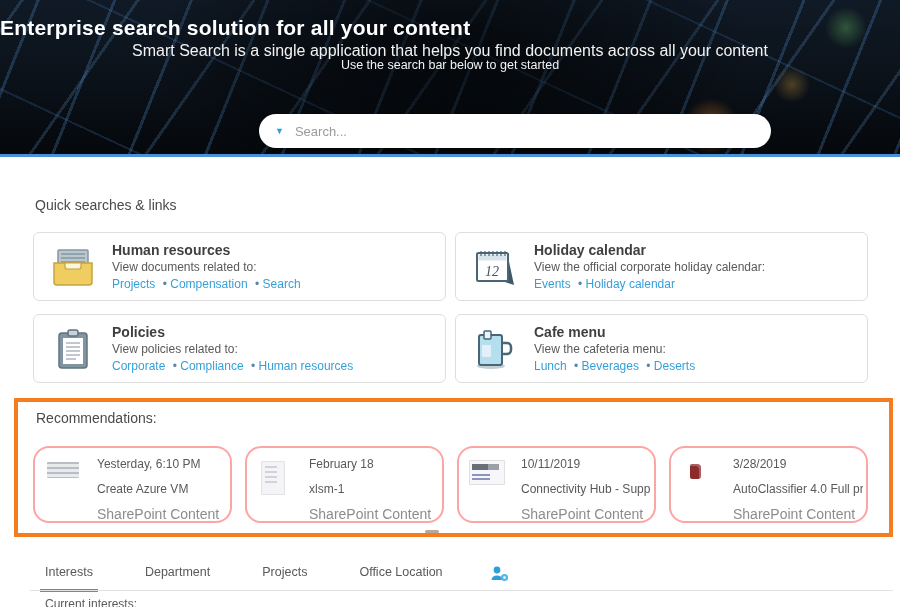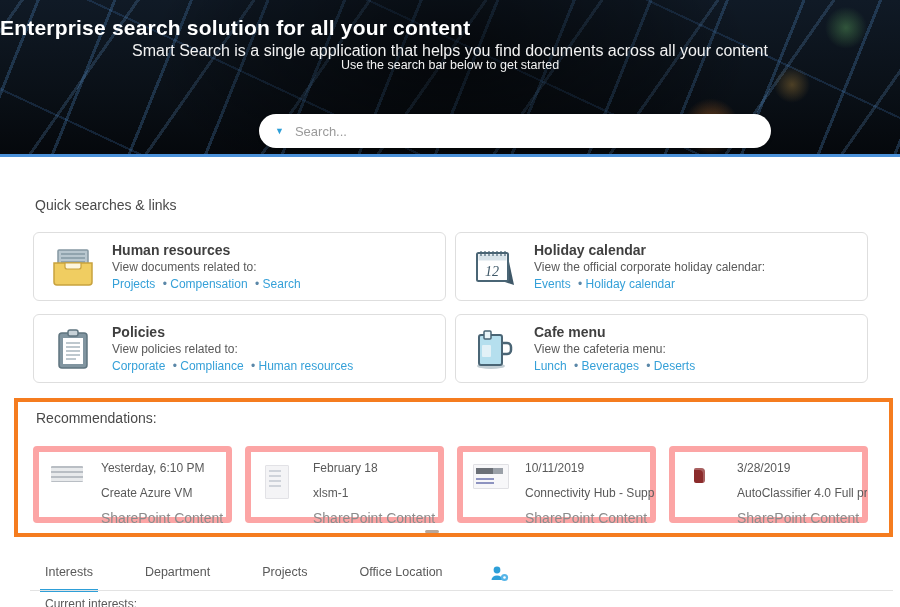--- a/index.html
+++ b/index.html
@@ -47,22 +47,22 @@
   .ql-desc { font-size:12px; color:#595959; line-height:15px; margin:1px 0 2px 0; }
   .ql-links { font-size:12px; line-height:14px; }
   .ql-links a { color:#35a0d8; text-decoration:none; cursor:pointer; }
   .ql-links a:not(:first-child)::before { content:"\2022\00a0"; color:#5a87a8; margin-left:4px; }
 
   
   .rec-box { position:absolute; left:14px; top:398px; width:879px; height:139px;
     border:4px solid #f57c1f; background:#fff; }
   .rec-heading { position:absolute; left:36px; top:410px; font-size:14px; color:#4a4a4a; }
   .rec-row { position:absolute; left:33px; top:446px; display:flex; gap:13px; }
-  .rec-card { width:199px; height:77px; background:#fff; border:6px solid #fca5a5;
-    border-radius:4px; position:relative; cursor:pointer; }
+  .rec-card { width:199px; height:77px; background:#fff; border:2px solid #fca5a5;
+    border-radius:16px; position:relative; cursor:pointer; }
   .rec-date   { position:absolute; left:62px; top:9px;  font-size:12px; color:#595959; white-space:nowrap; }
   .rec-title  { position:absolute; left:62px; top:34px; font-size:12px; color:#595959; white-space:nowrap;
     max-width:130px; overflow:hidden; }
   .rec-source { position:absolute; left:62px; top:58px; font-size:14px; color:#8c8c8c; }
   .thumb { position:absolute; }
   .thumb-doc-wide { left:12px; top:14px; width:32px; height:16px;
     background:repeating-linear-gradient(180deg,#b9bec4 0 2px,#e8eaec 2px 5px); border-radius:1px; }
   .thumb-doc-tall { left:14px; top:13px; width:24px; height:34px; background:#f4f4f6;
     border:1px solid #e2e2e6; border-radius:1px; overflow:hidden; }
   .thumb-doc-tall::before { content:""; display:block; margin:4px 3px 0 3px; height:20px;

